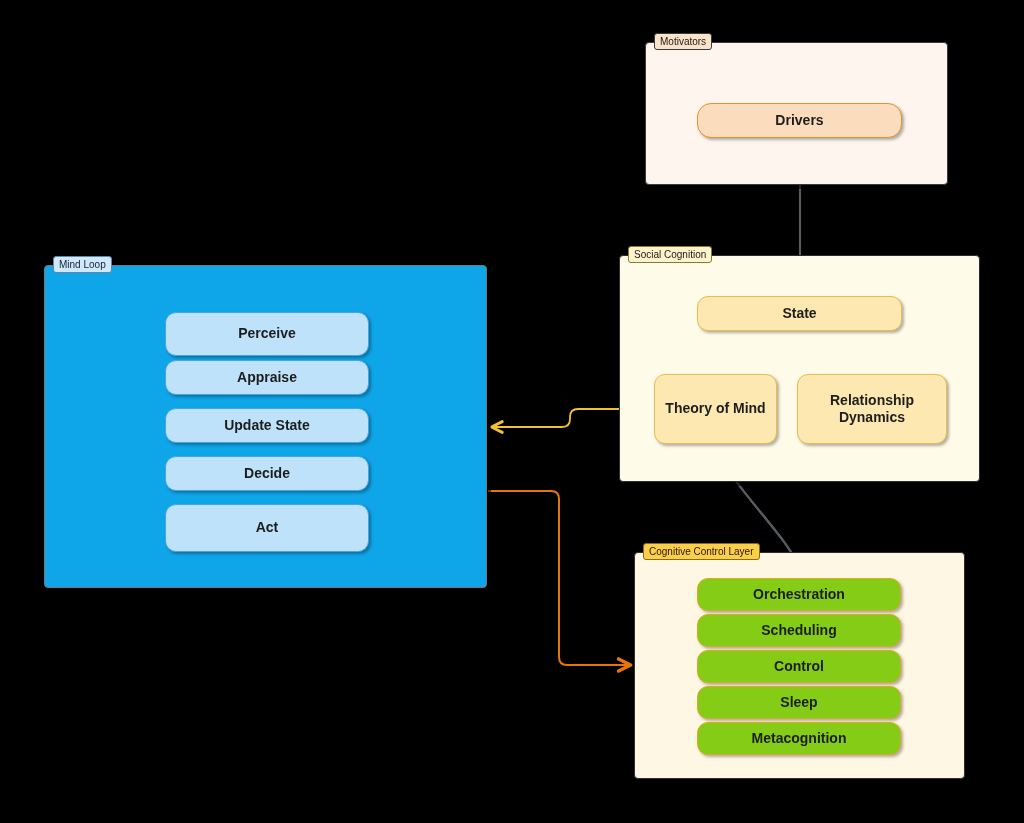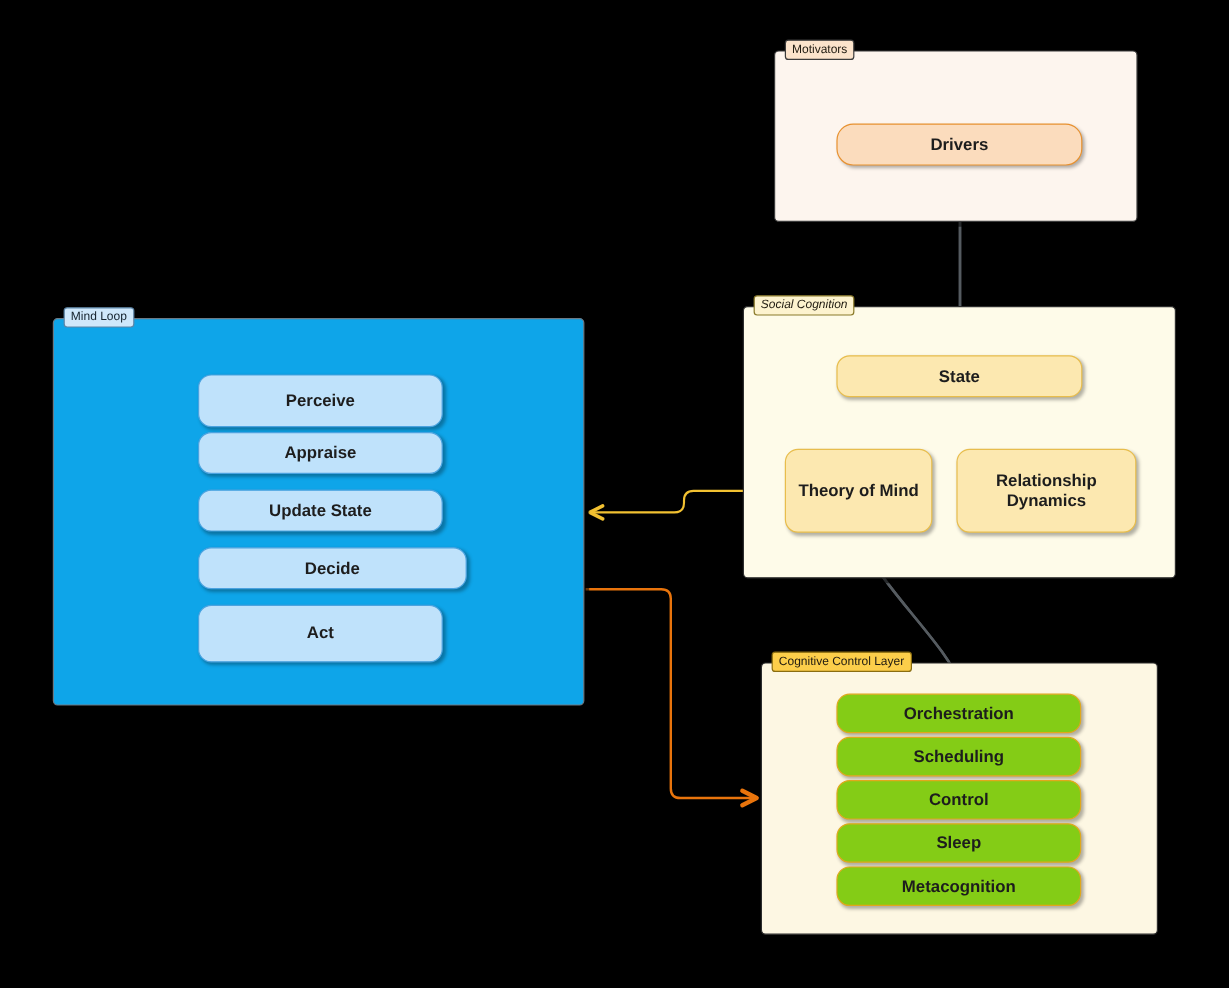--- a/index.html
+++ b/index.html
@@ -62,21 +62,20 @@
   }
 
   #social-cluster {
     left: 619px; top: 255px; width: 361px; height: 227px;
     background: #fefbe9;
     border-color: #2d2d2d;
   }
   #social-cluster > .cluster-label {
     background: #fdf3cf;
     border-color: #8a7a2a;
-    font-style: italic;
   }
 
   #cognitive-cluster {
     left: 634px; top: 552px; width: 331px; height: 227px;
     background: #fdf7e3;
     border-color: #2d2d2d;
   }
   #cognitive-cluster > .cluster-label {
     background: #fcce4a;
     border-color: #8a6d10;
@@ -115,21 +114,21 @@
   }
   .node.amber {
     background: #84cc16;
     border-color: #e0a81c;
   }
 
   
   #n-perceive     { left: 165px; top: 312px; width: 204px; height: 44px; }
   #n-appraise     { left: 165px; top: 360px; width: 204px; height: 35px; }
   #n-updatestate  { left: 165px; top: 408px; width: 204px; height: 35px; }
-  #n-decide       { left: 165px; top: 456px; width: 224px; height: 35px; }
+  #n-decide       { left: 165px; top: 456px; width: 204px; height: 35px; }
   #n-act          { left: 165px; top: 504px; width: 204px; height: 48px; }
 
   #n-drivers      { left: 697px; top: 103px; width: 205px; height: 35px; border-radius: 14px; }
 
   #n-state        { left: 697px; top: 296px; width: 205px; height: 35px; }
   #n-tom          { left: 654px; top: 374px; width: 123px; height: 70px; }
   #n-reldyn       { left: 797px; top: 374px; width: 150px; height: 70px; }
 
   #n-orchestration{ left: 697px; top: 578px; width: 204px; height: 33px; }
   #n-scheduling   { left: 697px; top: 614px; width: 204px; height: 33px; }

